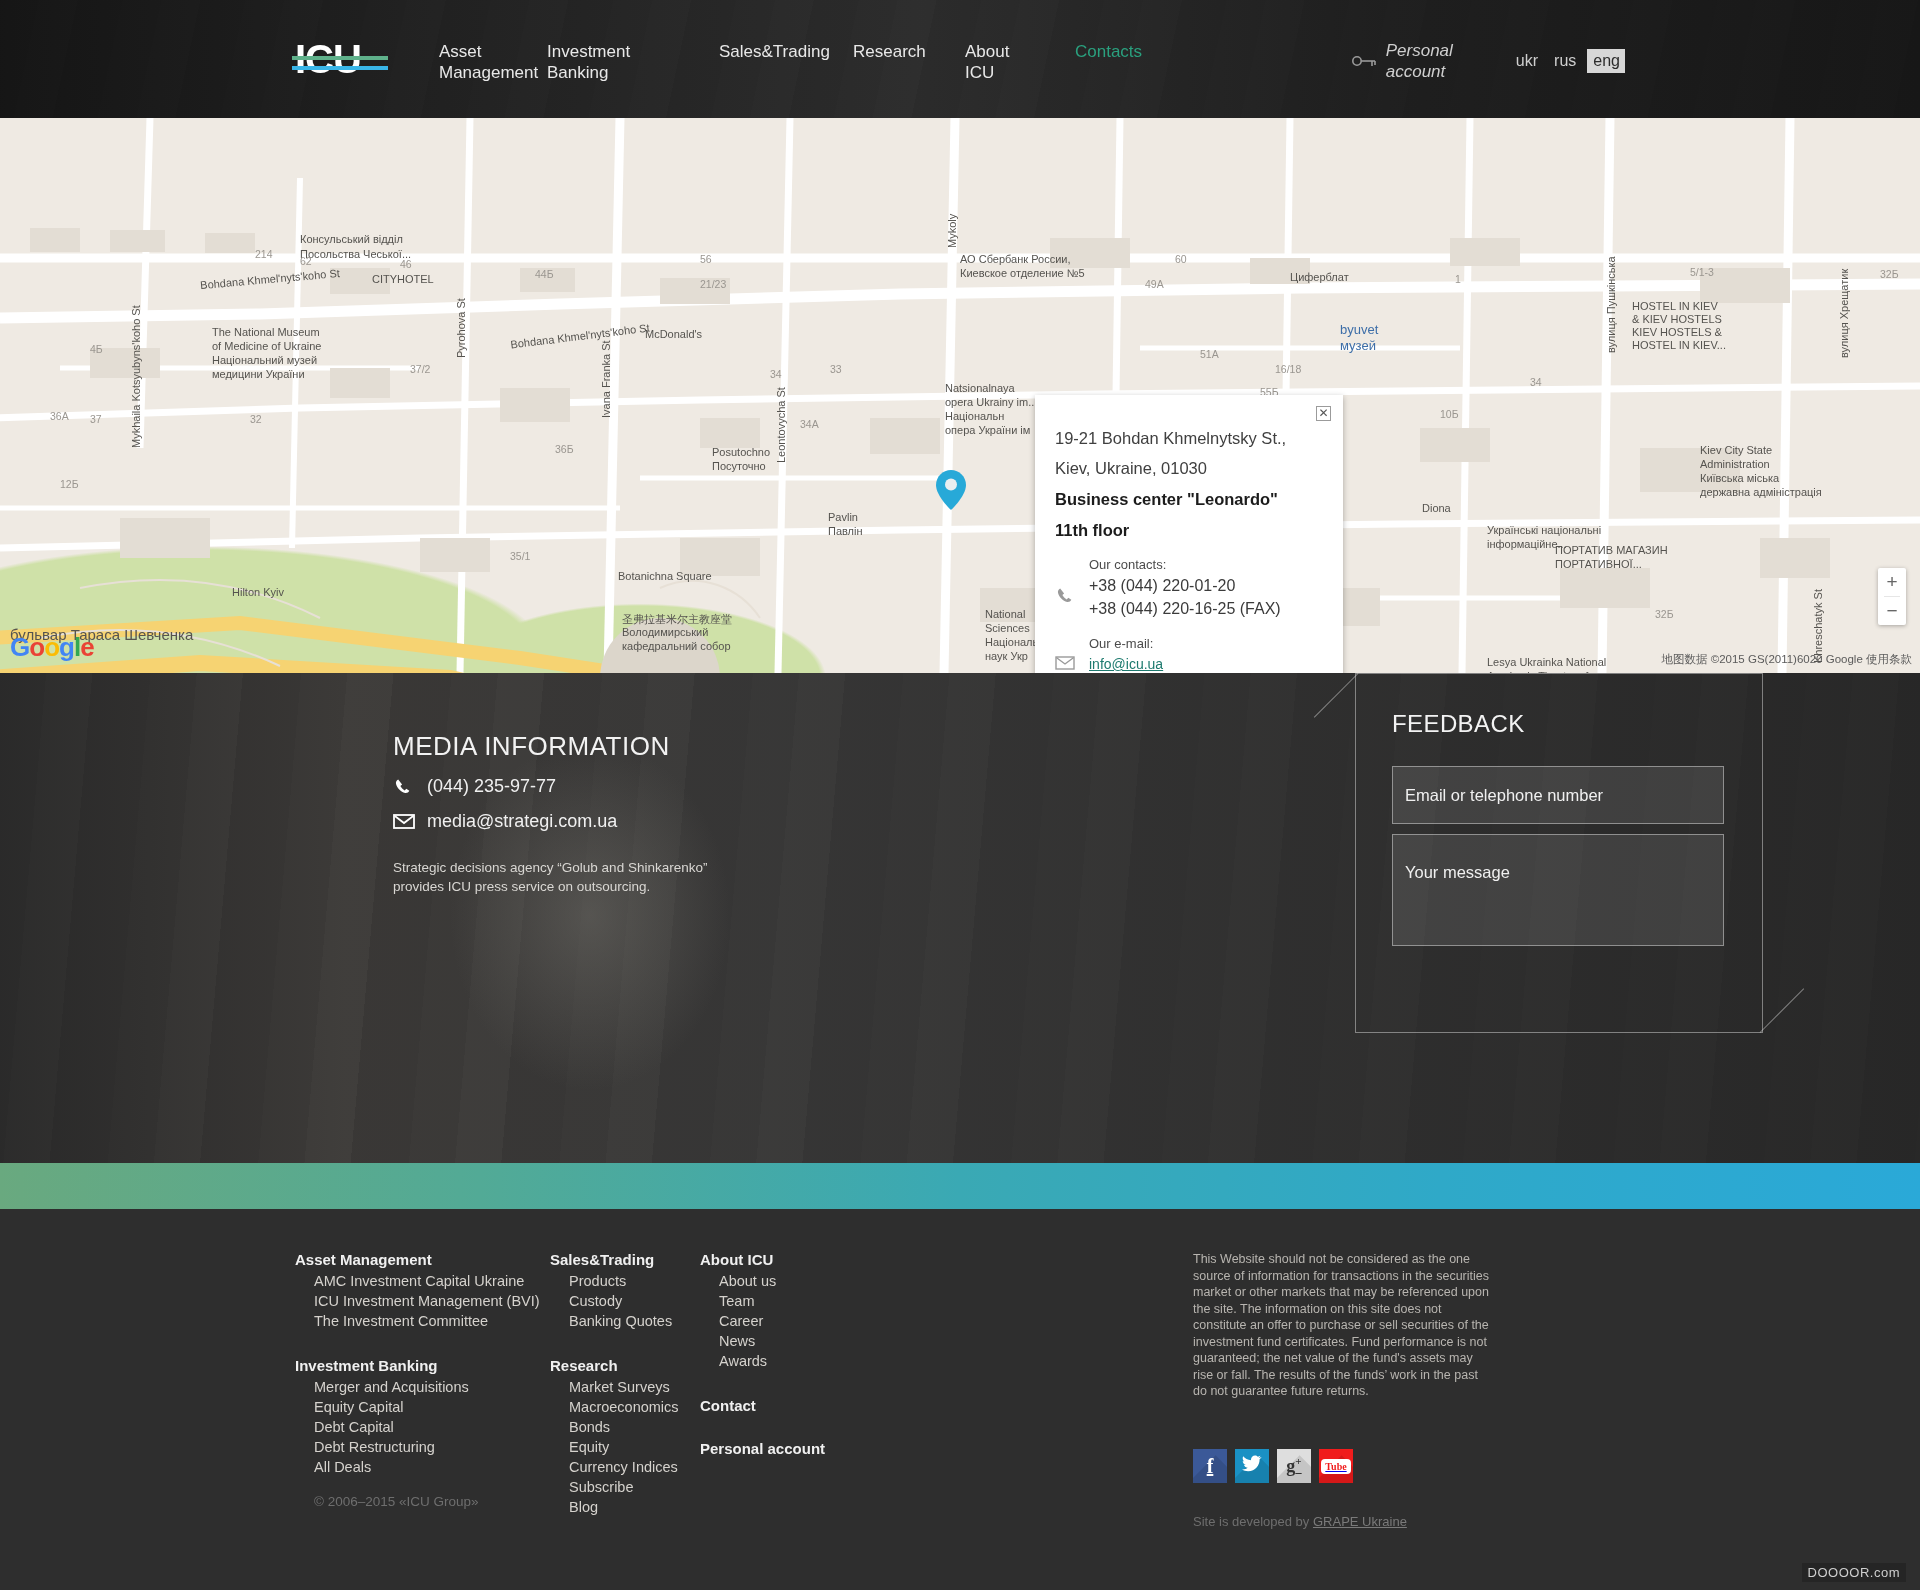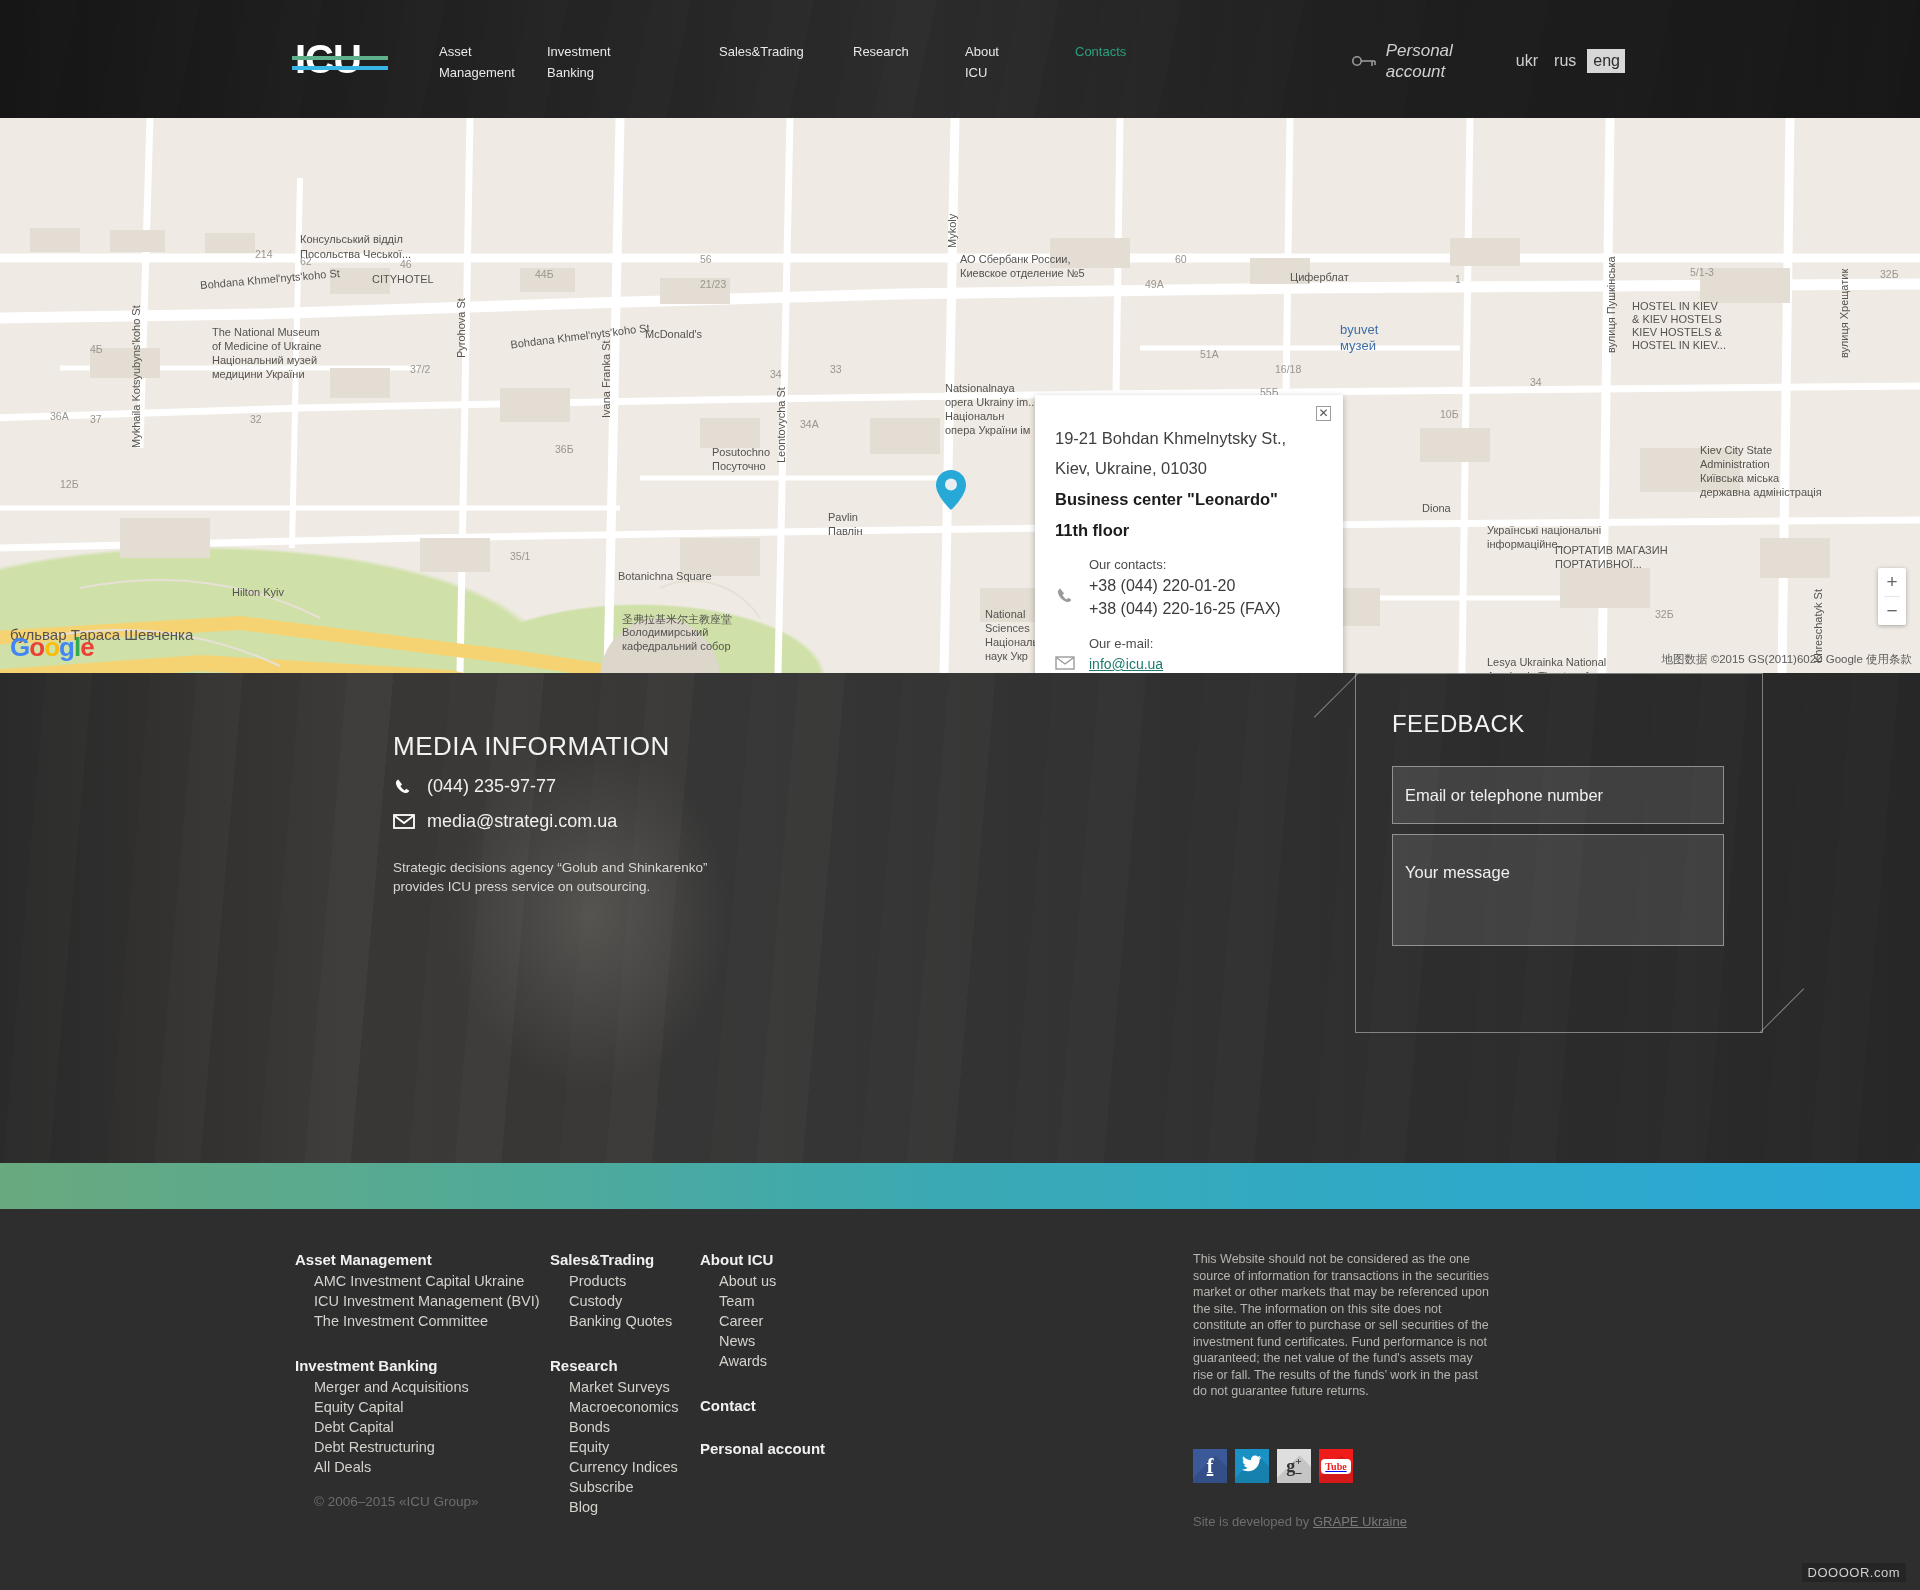--- a/index.html
+++ b/index.html
@@ -36,21 +36,21 @@
     font-size: 40px; font-weight: bold; color: #ffffff;
     letter-spacing: -1px; line-height: 44px;
     z-index: 2;
   }
   .logo-line { position: absolute; left: -3px; width: 96px; height: 4px; z-index: 3; }
   .logo-line.green { top: 17px; background: #5fb18b; }
   .logo-line.blue  { top: 27px; background: #39b6e8; }
 
   .nav { display: flex; align-items: flex-start; flex: 1; padding-top: 6px;}
   .nav-item {
-    color: #e8e8e8; font-size: 13px; line-height: 21px;
+    color: #e8e8e8; font-size: 17px; line-height: 21px;
     text-decoration: none; white-space: pre-line;
   }
   .nav-item.active { color: #2aa07e; }
   .n1 { margin-left: 18px;  width: 108px; }
   .n2 { margin-left: 0px;  width: 172px; }
   .n3 { margin-left: 0px;  width: 112px; }
   .n4 { margin-left: 22px;  width: 112px; }
   .n5 { margin-left: 0px;  width: 110px; }
   .n6 { margin-left: 0px;  width: 120px; }
 

